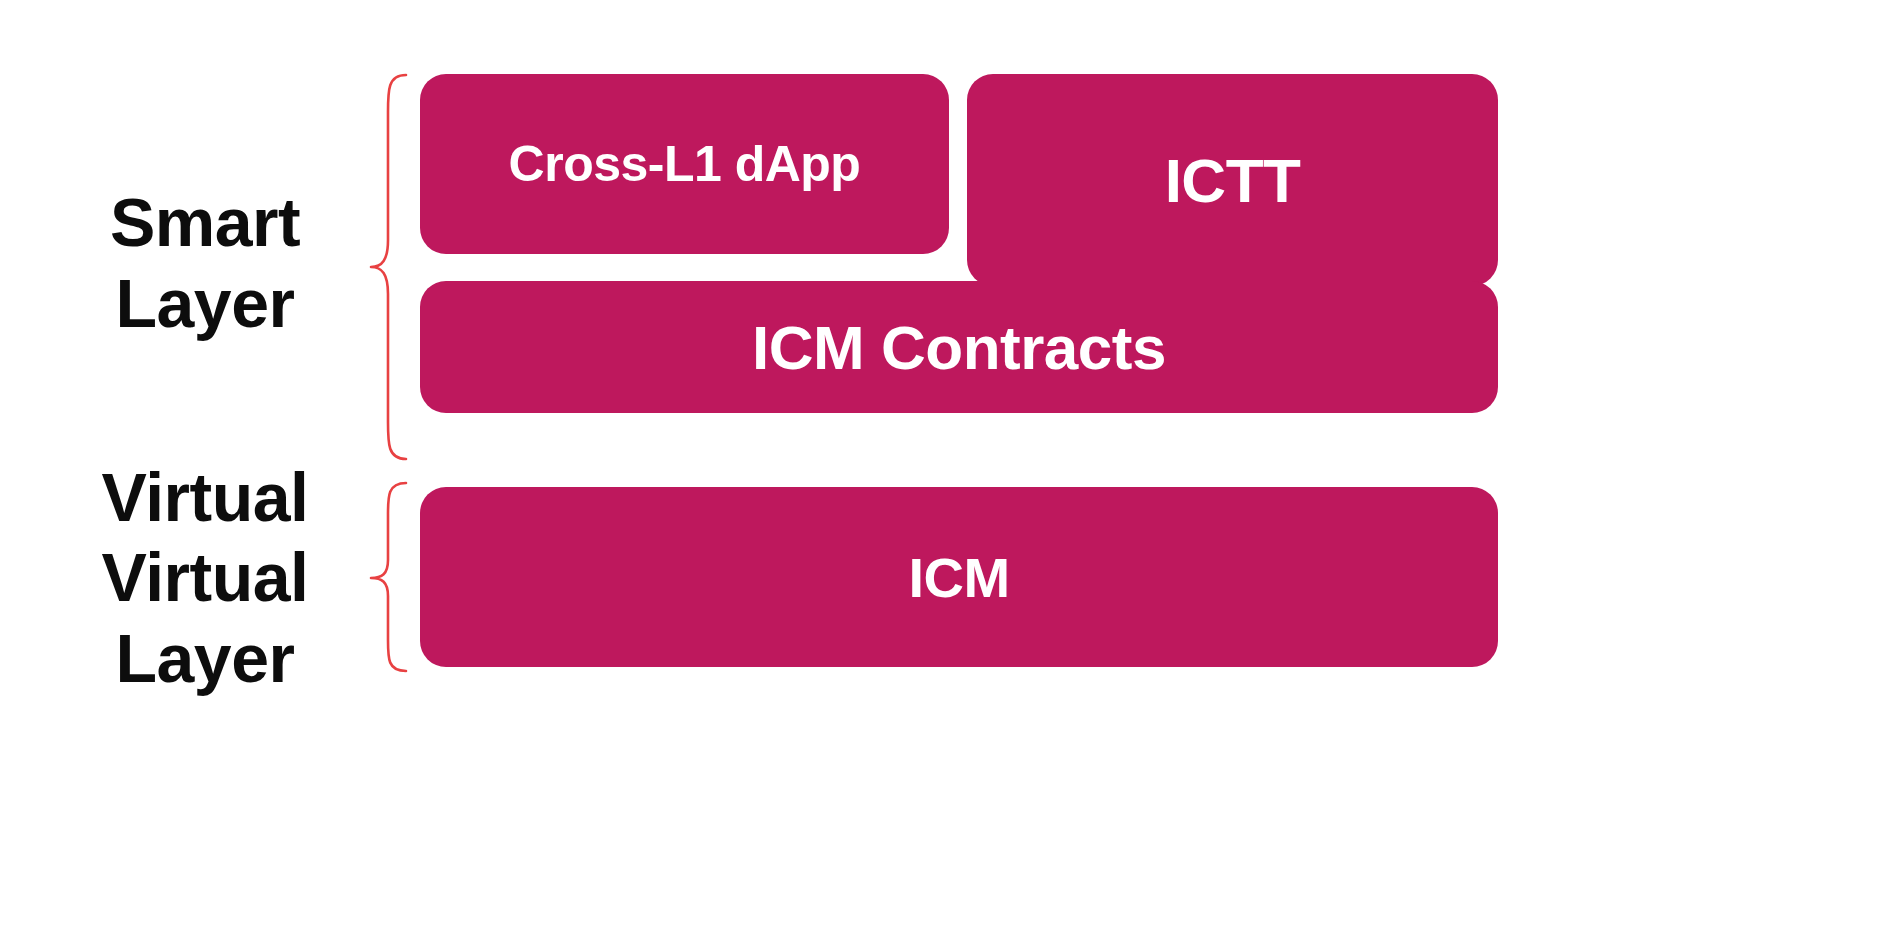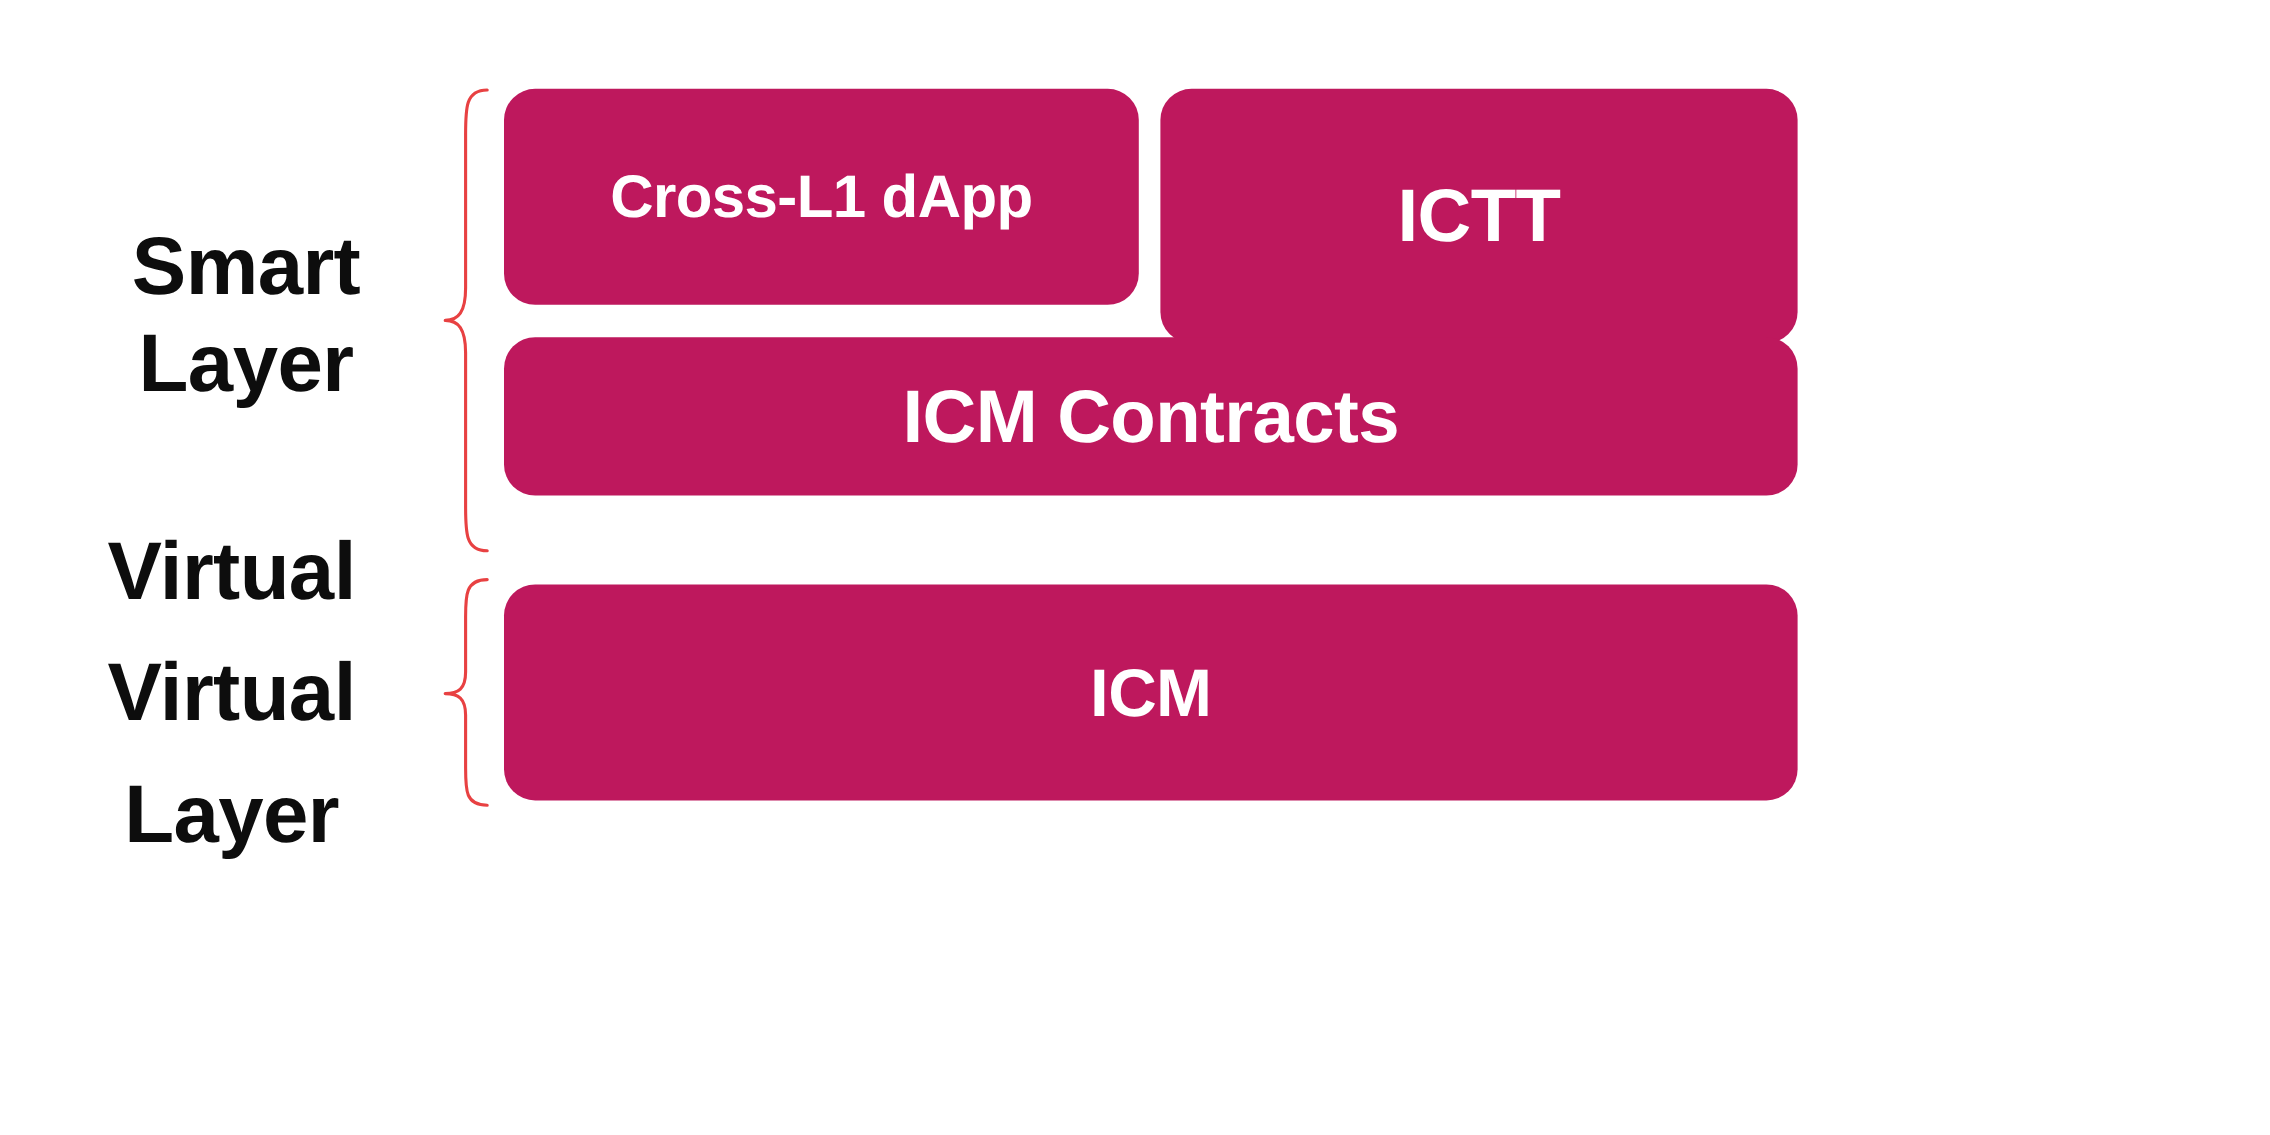--- a/index.html
+++ b/index.html
@@ -35,25 +35,24 @@
   }
   .layer-label .line { display: block; }
 
   #label-smart-contract {
     left: 60px;
     top: 160px;
     width: 290px;
     height: 205px;
   }
   #label-virtual-machine {
-    left: 48px;
+    left: 60px;
     top: 475px;
     width: 290px;
     height: 205px;
-    gap: 21px;
   }
 
   
   .brace {
     position: absolute;
     left: 366px;
   }
   #brace-smart-contract { top: 72px; }
   #brace-virtual-machine { top: 480px; }
 

